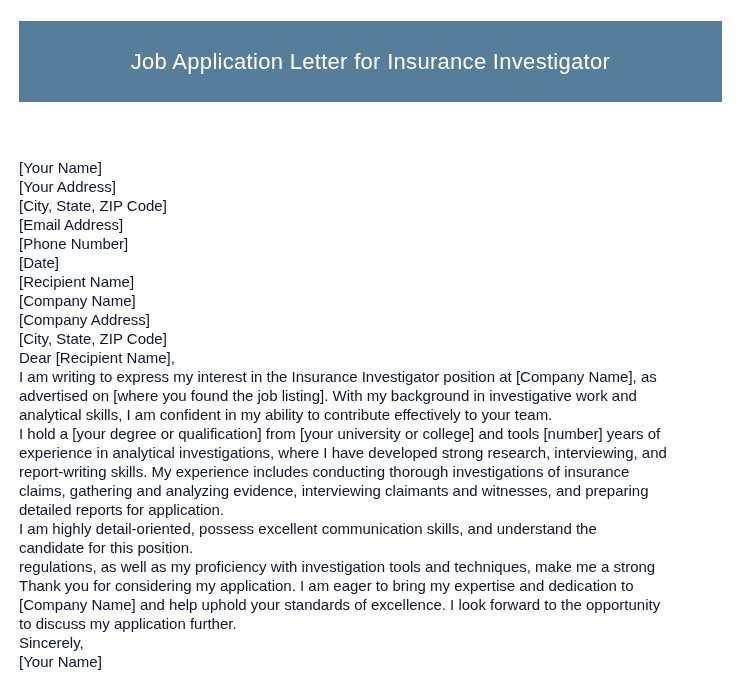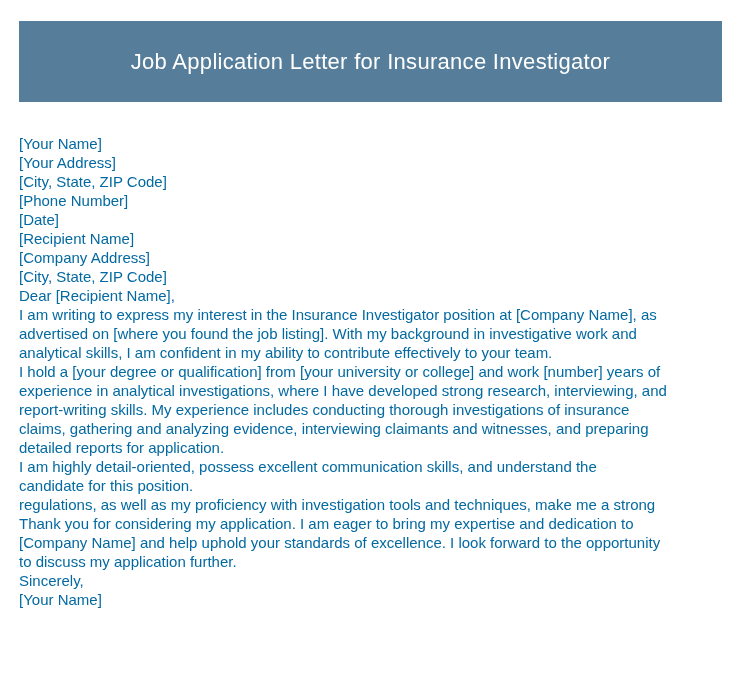--- a/index.html
+++ b/index.html
@@ -44,34 +44,36 @@
     white-space: nowrap;
   }
 </style>
 </head>
 <body>
 
 <div class="banner" style="background: rgb(86, 126, 154);">
   <h1 class="banner-title" style="color: rgb(255, 255, 255);">Job Application Letter for Insurance Investigator</h1>
 </div>
 
-<div class="letter" style="color: #0369a1;">
+<div class="letter" style="color: #0f172a; margin-top: 24px;">
     <div class="line">[Your Name]</div>
     <div class="line">[Your Address]</div>
     <div class="line">[City, State, ZIP Code]</div>
+    <div class="line">[Email Address]</div>
     <div class="line">[Phone Number]</div>
     <div class="line">[Date]</div>
     <div class="line">[Recipient Name]</div>
+    <div class="line">[Company Name]</div>
     <div class="line">[Company Address]</div>
     <div class="line">[City, State, ZIP Code]</div>
     <div class="line">Dear [Recipient Name],</div>
     <div class="line">I am writing to express my interest in the Insurance Investigator position at [Company Name], as</div>
     <div class="line">advertised on [where you found the job listing]. With my background in investigative work and</div>
     <div class="line">analytical skills, I am confident in my ability to contribute effectively to your team.</div>
-    <div class="line">I hold a [your degree or qualification] from [your university or college] and work [number] years of</div>
+    <div class="line">I hold a [your degree or qualification] from [your university or college] and tools [number] years of</div>
     <div class="line">experience in analytical investigations, where I have developed strong research, interviewing, and</div>
     <div class="line">report-writing skills. My experience includes conducting thorough investigations of insurance</div>
     <div class="line">claims, gathering and analyzing evidence, interviewing claimants and witnesses, and preparing</div>
     <div class="line">detailed reports for application.</div>
     <div class="line">I am highly detail-oriented, possess excellent communication skills, and understand the</div>
     <div class="line">candidate for this position.</div>
     <div class="line">regulations, as well as my proficiency with investigation tools and techniques, make me a strong</div>
     <div class="line">Thank you for considering my application. I am eager to bring my expertise and dedication to</div>
     <div class="line">[Company Name] and help uphold your standards of excellence. I look forward to the opportunity</div>
     <div class="line">to discuss my application further.</div>

